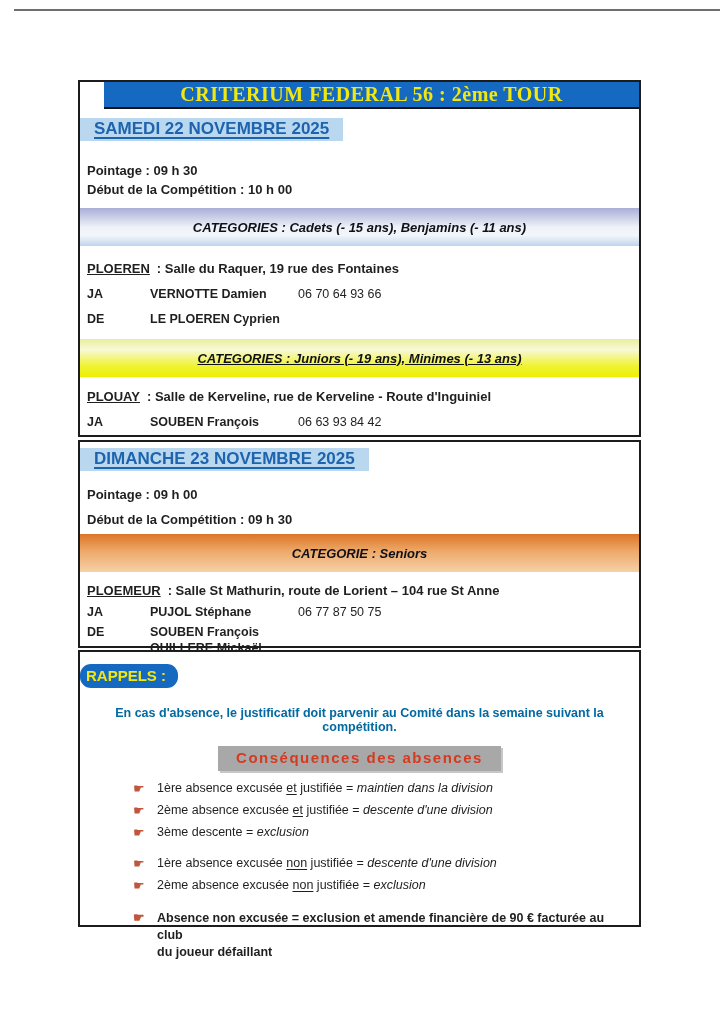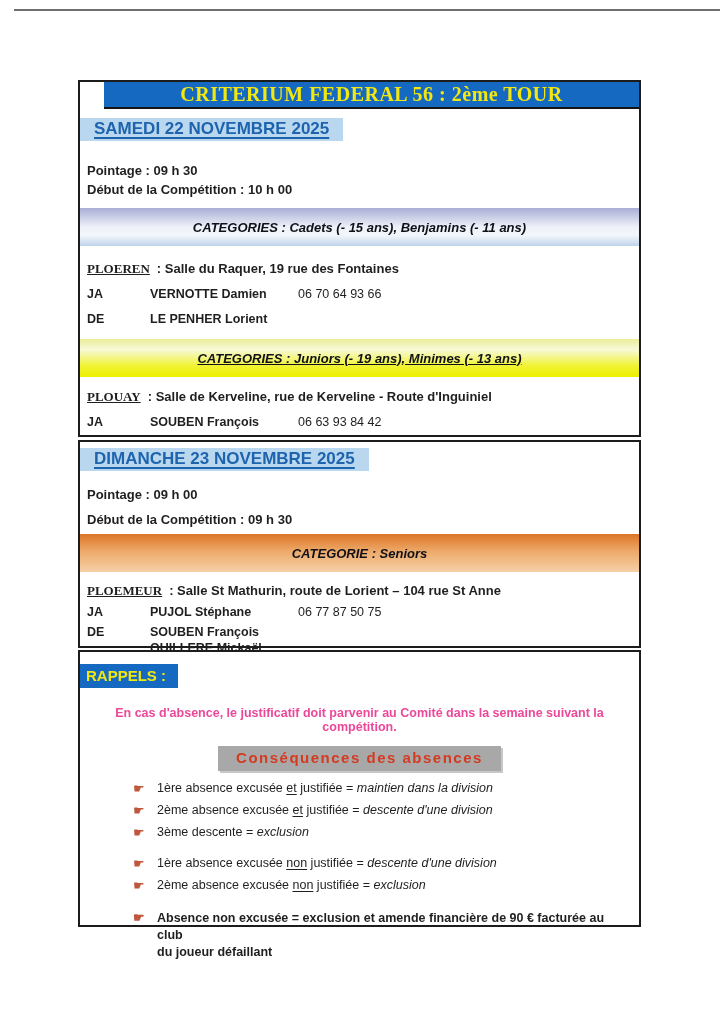--- a/index.html
+++ b/index.html
@@ -53,41 +53,41 @@
     background:linear-gradient(180deg,#eaee9a 0%,#f7f9d8 28%,#f0f335 70%,#edf000 100%); }
   .band-yellow .band-text { text-decoration:underline; }
   .band-orange { margin-top:6px;
     background:linear-gradient(180deg,#dc7526 0%,#eda círc 0,#eda969 45%,#f6d0a8 100%); }
   .band-orange { background:linear-gradient(180deg,#dc7526 0%,#eda969 45%,#f6d0a8 100%); }
 
   .venue-line { margin-left:7px; font-weight:bold; font-size:13px; line-height:16px; }
   #box-saturday .venue-line.v1 { margin-top:15px; }
   #box-saturday .venue-line.v2 { margin-top:12px; }
   #box-sunday   .venue-line    { margin-top:11px; }
-  .venue-line .club { text-decoration:underline; margin-right:7px;font-family:Liberation Serif, serif; }
+  .venue-line .club { text-decoration:underline; margin-right:7px; }
 
   .official-row {
     display:grid; grid-template-columns:63px 148px 1fr;
     margin-left:7px; font-size:12.5px; line-height:15px;
   }
   .official-row .role, .official-row .name { font-weight:bold; }
   .official-row .phone { font-weight:normal; }
   #box-saturday .official-row.r1 { margin-top:10px; }
   #box-saturday .official-row.r2 { margin-top:10px; }
   #box-sunday   .official-row.r1 { margin-top:6px; }
   #box-sunday   .official-row.r2 { margin-top:5px; }
   #box-sunday   .official-row.r3 { margin-top:1px; }
 
   .rappels-badge {
     display:inline-block; margin-top:12px; background:#1569c0;
-    color:#f2e70e; font-weight:bold; font-size:15px; padding:3px 12px 4px 6px;
+    color:#f2e70e; font-weight:bold; font-size:15px; padding:3px 12px 4px 6px;border-radius:11px;
   }
   .notice {
     margin-top:18px; text-align:center;
-    color:#ec4899; font-weight:bold; font-size:12.5px;
+    color:#0369a1; font-weight:bold; font-size:12.5px;
   }
   .consequences-box {
     width:fit-content; margin:12px auto 0; background:#a8a8a8;
     color:#d43a20; font-weight:bold; font-size:15px; letter-spacing:1.5px;
     padding:3px 18px 5px; box-shadow:2px 2px 0 #c7c7c7;
   }
 
   .rules { margin-top:10px; }
   .rule {
     display:flex; gap:9px; margin-left:53px; margin-right:16px;
@@ -123,21 +123,21 @@
   <div class="venue-line v1">
     <span class="club">PLOEREN</span><span>: Salle du Raquer, 19 rue des Fontaines</span>
   </div>
   <div class="official-row r1">
     <span class="role">JA</span>
     <span class="name">VERNOTTE Damien</span>
     <span class="phone">06 70 64 93 66</span>
   </div>
   <div class="official-row r2">
     <span class="role">DE</span>
-    <span class="name">LE PENHER Lorient</span>
+    <span class="name">LE PLOEREN Cyprien</span>
     <span class="phone"></span>
   </div>
 
   <div class="band band-yellow">
     <span class="band-text">CATEGORIES : Juniors (- 19 ans), Minimes (- 13 ans)</span>
   </div>
 
   <div class="venue-line v2">
     <span class="club">PLOUAY</span><span>: Salle de Kerveline, rue de Kerveline - Route d'Inguiniel</span>
   </div>

